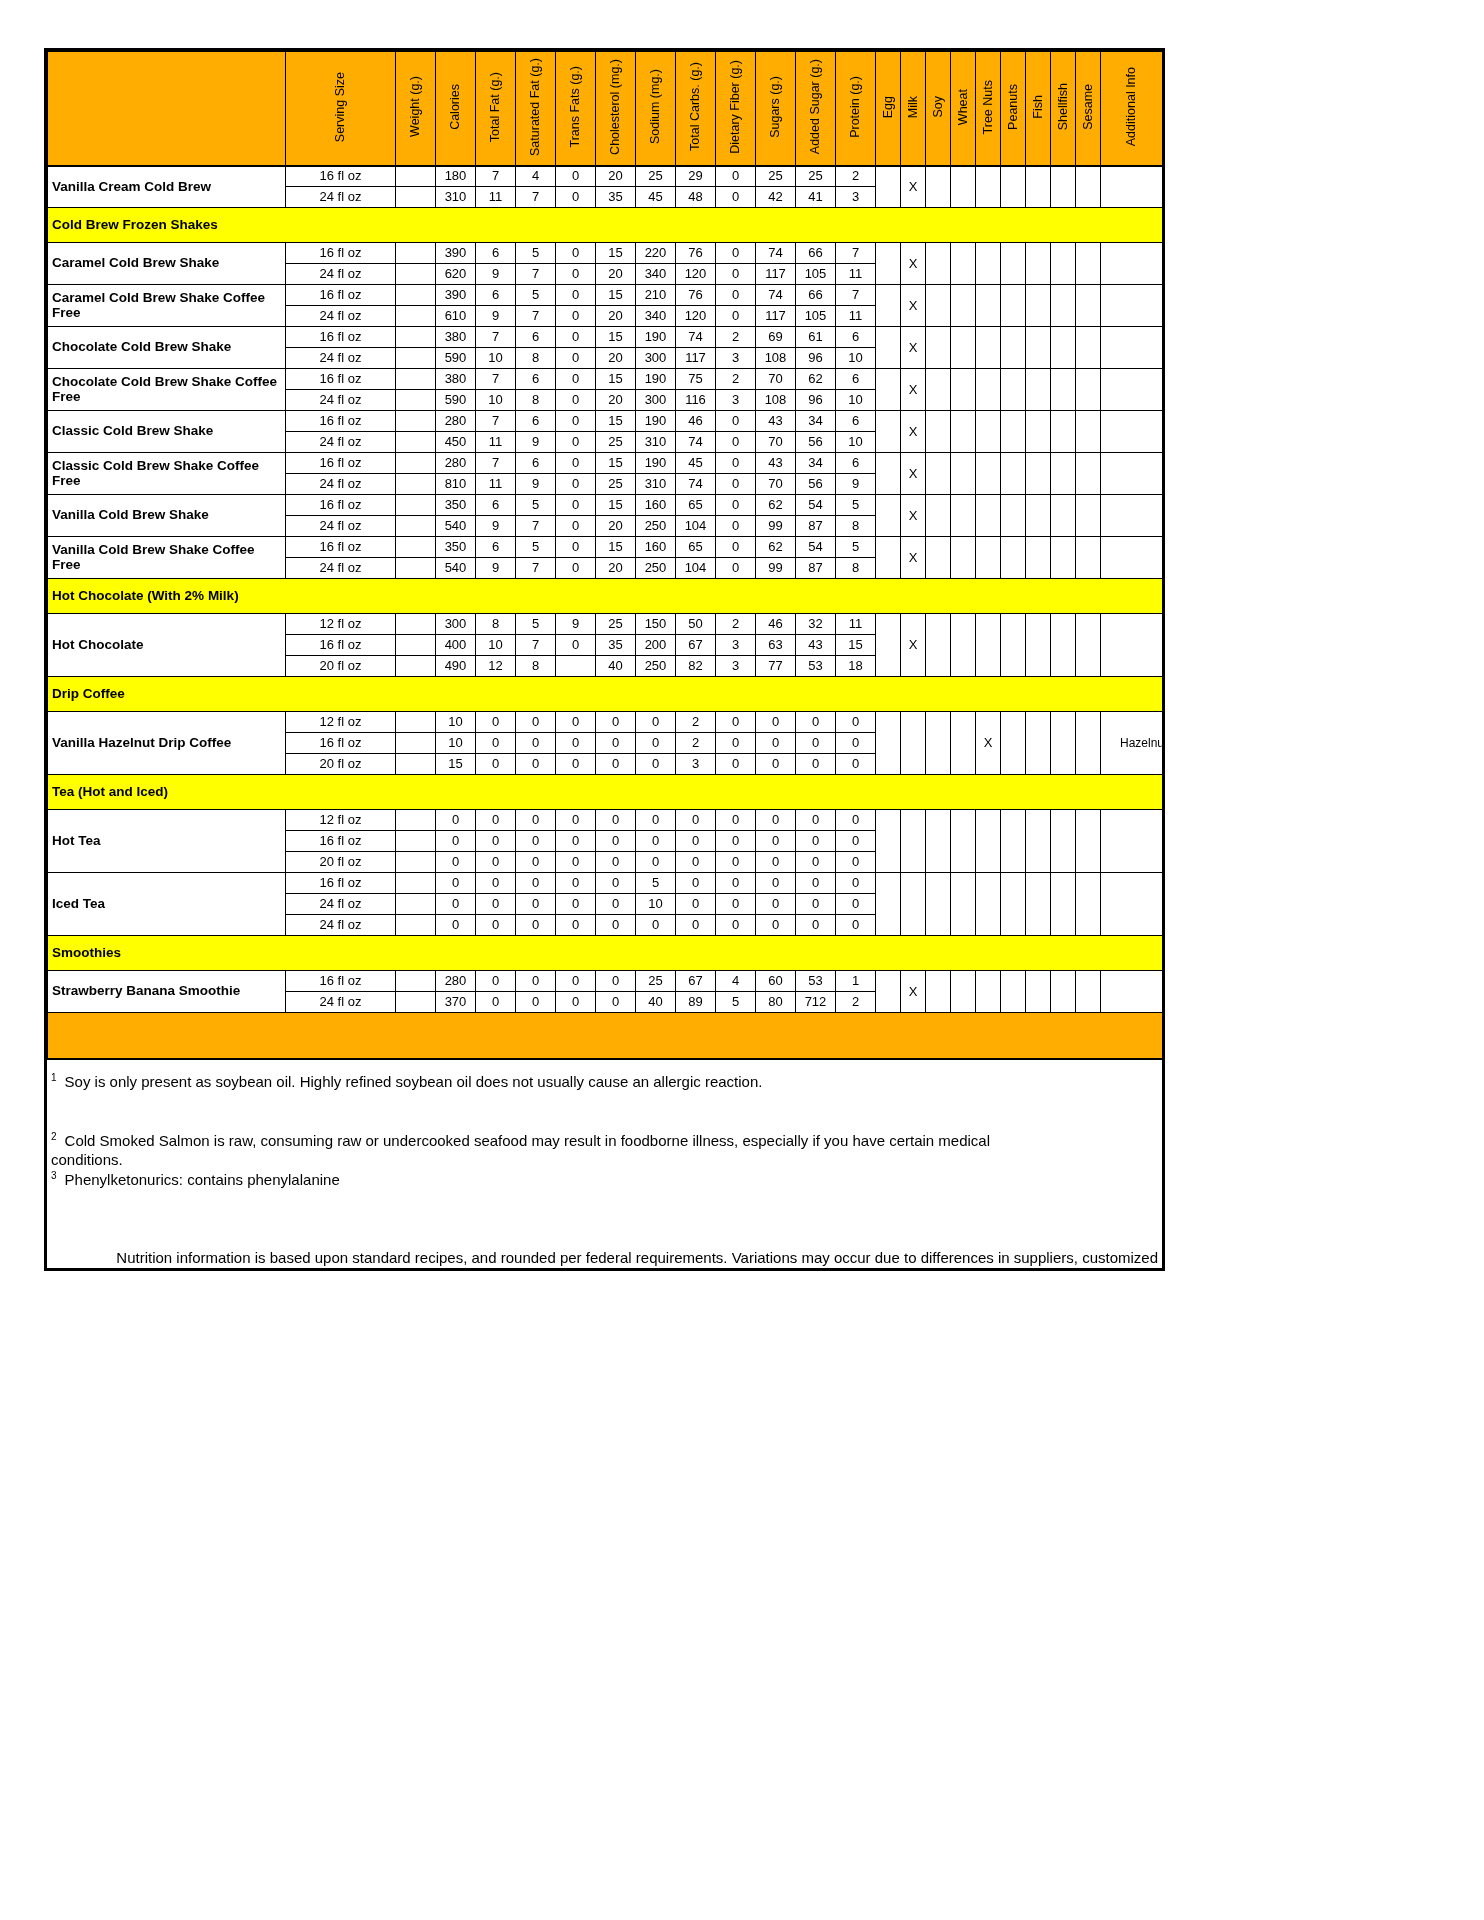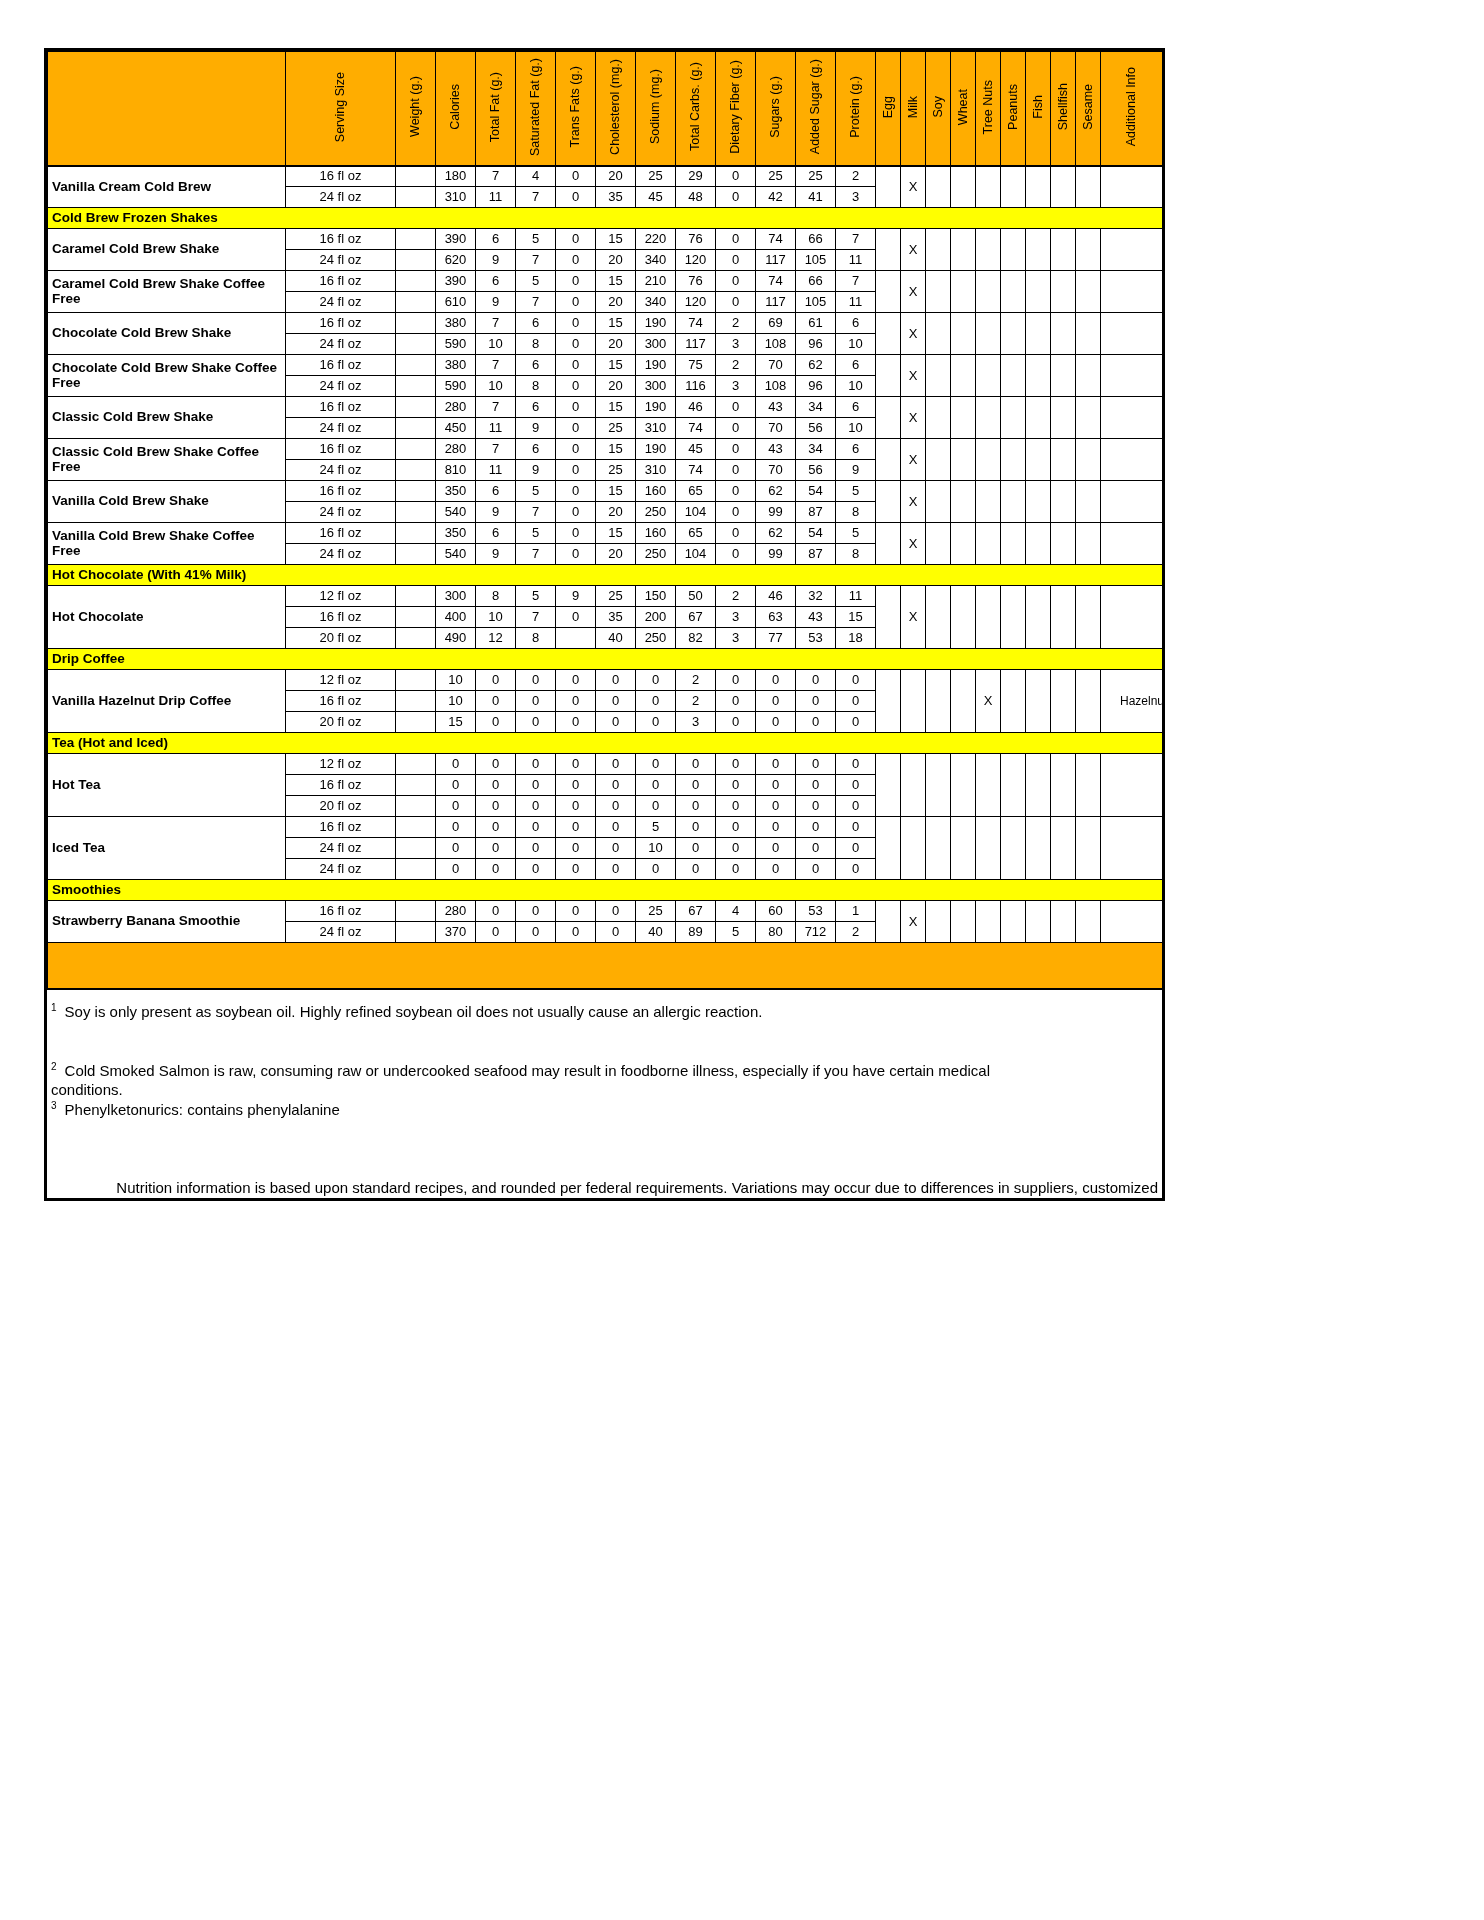--- a/index.html
+++ b/index.html
@@ -52,21 +52,21 @@
     padding-left: 4px;
     font-size: 13.5px;
     font-weight: bold;
   }
   td.serving { font-size: 13px; }
   td.section-cell {
     background: var(--section-bg, #ffff00);
     font-weight: bold;
     text-align: left;
     padding-left: 4px;
-    height: 21px;
+    height: 35px;
     font-size: 13.5px;
   }
   td.band-cell {
     background: var(--header-bg, #ffad00);
     height: 46px;
     border-bottom: 2px solid var(--border-color, #000);
   }
   td.info { font-size: 12px; padding: 0 19px; }
   
   col.c-product { width: 238px; }
@@ -522,21 +522,21 @@
           <td class="val">0</td>
           <td class="val">20</td>
           <td class="val">250</td>
           <td class="val">104</td>
           <td class="val">0</td>
           <td class="val">99</td>
           <td class="val">87</td>
           <td class="val">8</td>
         </tr>
         <tr class="section-row">
-          <td class="section-cell" colspan="24">Hot Chocolate (With 41% Milk)</td>
+          <td class="section-cell" colspan="24">Hot Chocolate (With 2% Milk)</td>
         </tr>
         <tr class="data-row">
           <td class="pname" rowspan="3">Hot Chocolate</td>
           <td class="serving">12 fl oz</td>
           <td class="val"></td>
           <td class="val">300</td>
           <td class="val">8</td>
           <td class="val">5</td>
           <td class="val">9</td>
           <td class="val">25</td>

